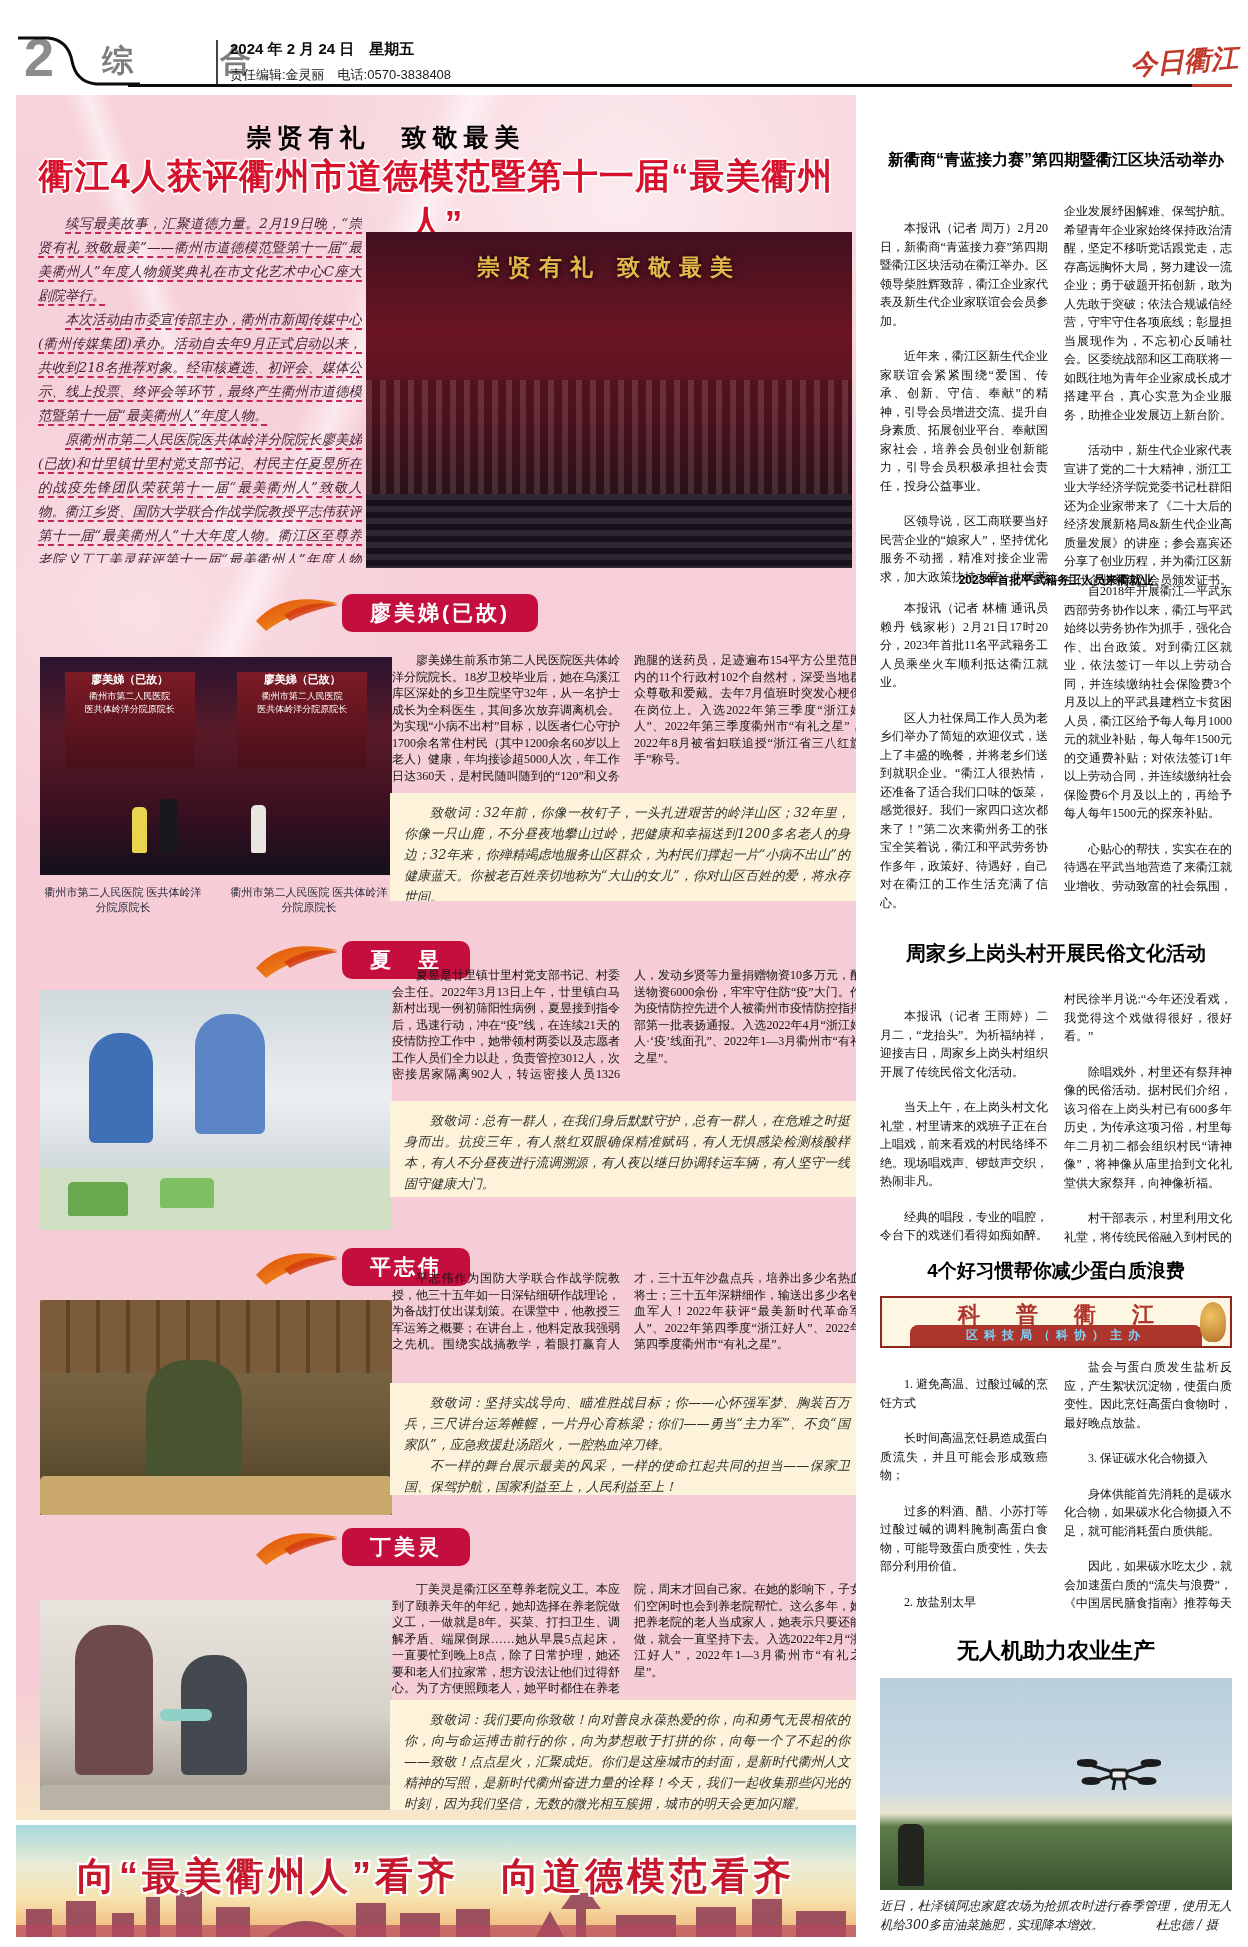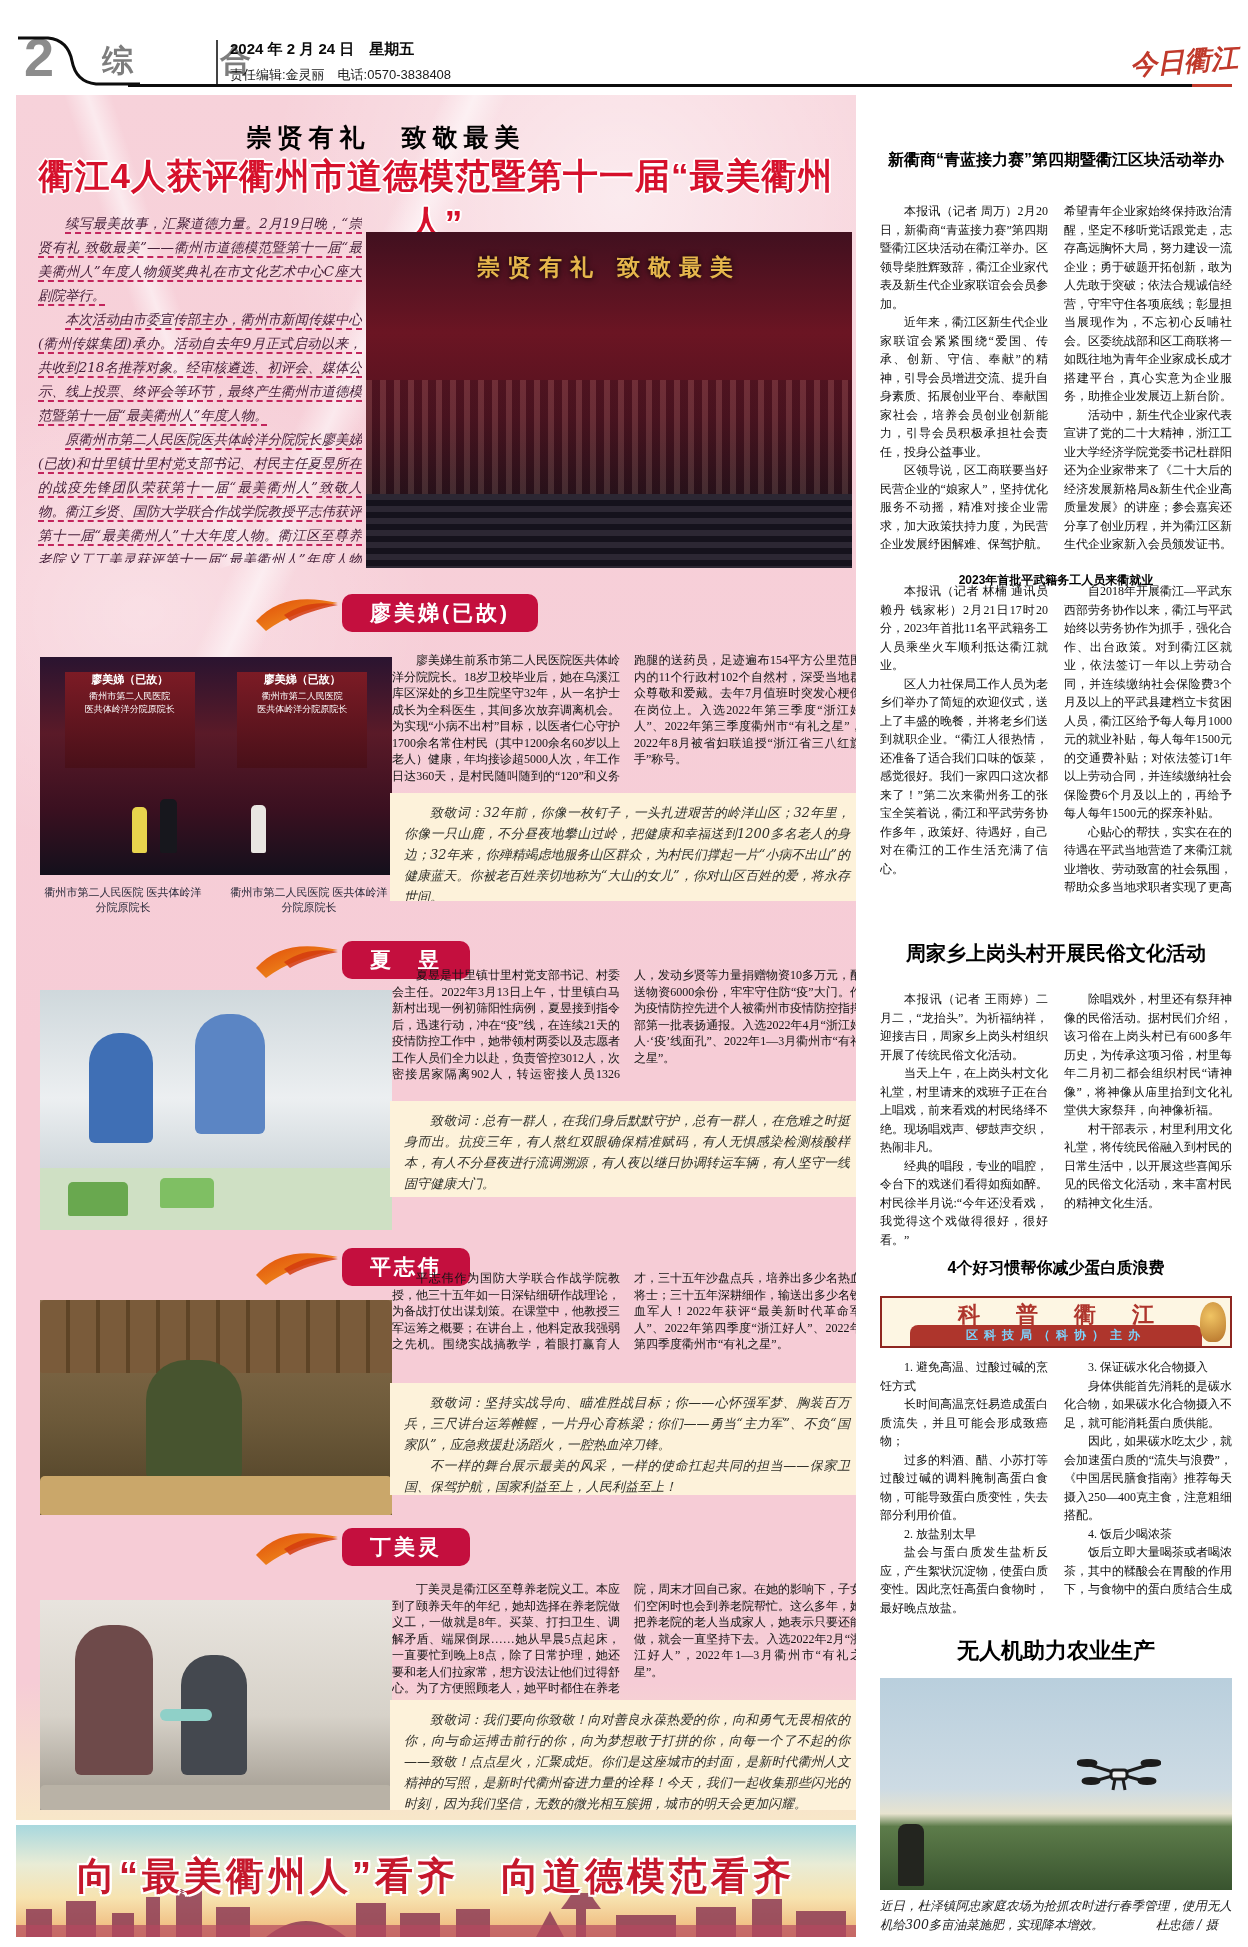--- a/index.html
+++ b/index.html
@@ -68,21 +68,21 @@
   
   #bottom-banner{left:16px;top:1825px;width:840px;height:112px;overflow:hidden;
     background:linear-gradient(180deg,#a8d8de 0%,#e9ecd6 35%,#f7e3b0 65%,#eeb273 100%);}
   #banner-text{position:absolute;left:0;top:26px;width:100%;text-align:center;
     font:bold 38px "Liberation Sans",sans-serif;color:var(--banner-red);letter-spacing:4px;
     text-shadow:-2px 0 #fff,2px 0 #fff,0 -2px #fff,0 2px #fff,-2px -2px #fff,2px 2px #fff,2px -2px #fff,-2px 2px #fff;}
   #skyline{position:absolute;left:0;bottom:0;}
   
   .art-h{left:880px;width:352px;text-align:center;font-family:"Liberation Sans",sans-serif;font-weight:bold;color:#000;}
   .art-body{left:880px;width:352px;overflow:hidden;column-count:2;column-gap:16px;}
-  .art-body p{font:12px "Liberation Serif",serif;line-height:18.5px;text-align:justify;text-indent:2em;color:#0f0f0f;}
+  .art-body p{font:12px "Liberation Serif",serif;line-height:18.5px;text-align:justify;text-indent:2em;color:#0f0f0f;margin-top:17px;}
   #sci-banner{left:880px;top:1296px;width:352px;height:52px;border:2px solid #8e2620;background:#fdf6e3;overflow:hidden;}
   #sci-banner-title{position:absolute;left:0;top:2px;width:100%;text-align:center;
     font:bold 22px "Liberation Sans",sans-serif;color:var(--science-red);letter-spacing:36px;text-indent:36px;}
   #sci-banner-sub{position:absolute;left:8%;bottom:0;width:84%;background:var(--science-red);color:#7dd3fc;
     font:bold 12px "Liberation Sans",sans-serif;text-align:center;letter-spacing:6px;padding:2px 0;border-radius:8px 8px 0 0;}
   #sci-mascot{position:absolute;right:4px;top:4px;width:26px;height:40px;border-radius:50% 50% 40% 40%;
     background:radial-gradient(circle at 40% 35%,#f0c463,#b5722a);}
   #drone-photo{left:880px;top:1678px;width:352px;height:212px;overflow:hidden;
     background:linear-gradient(180deg,#b9cfdd 0%,#cddbe4 52%,#e7e3cf 64%,#5d7c4a 70%,#39542f 100%);}
   #drone-cap{left:880px;top:1896px;width:352px;font:italic 12.5px "DejaVu Serif",serif;color:#222;line-height:19px;text-align:justify;}
@@ -273,21 +273,21 @@
 
 <div class="abs art-h" style="top:940px;font-size:20px;">周家乡上岗头村开展民俗文化活动</div>
 <div class="abs art-body" style="top:990px;height:262px;">
     <p>本报讯（记者 王雨婷）二月二，“龙抬头”。为祈福纳祥，迎接吉日，周家乡上岗头村组织开展了传统民俗文化活动。</p>
     <p>当天上午，在上岗头村文化礼堂，村里请来的戏班子正在台上唱戏，前来看戏的村民络绎不绝。现场唱戏声、锣鼓声交织，热闹非凡。</p>
     <p>经典的唱段，专业的唱腔，令台下的戏迷们看得如痴如醉。村民徐半月说:“今年还没看戏，我觉得这个戏做得很好，很好看。”</p>
     <p>除唱戏外，村里还有祭拜神像的民俗活动。据村民们介绍，该习俗在上岗头村已有600多年历史，为传承这项习俗，村里每年二月初二都会组织村民“请神像”，将神像从庙里抬到文化礼堂供大家祭拜，向神像祈福。</p>
     <p>村干部表示，村里利用文化礼堂，将传统民俗融入到村民的日常生活中，以开展这些喜闻乐见的民俗文化活动，来丰富村民的精神文化生活。</p>
   </div>
 
-<div class="abs art-h" style="top:1258px;font-size:16px;">4个好习惯帮你减少蛋白质浪费</div>
+<div class="abs art-h" style="top:1258px;font-size:19px;">4个好习惯帮你减少蛋白质浪费</div>
 <div class="abs" id="sci-banner">
   <div id="sci-banner-title">科普衢江</div>
   <div id="sci-banner-sub">区科技局（科协）主办</div>
   <div id="sci-mascot"></div>
 </div>
 <div class="abs art-body" style="top:1358px;height:276px;">
     <p>1. 避免高温、过酸过碱的烹饪方式</p>
     <p>长时间高温烹饪易造成蛋白质流失，并且可能会形成致癌物；</p>
     <p>过多的料酒、醋、小苏打等过酸过碱的调料腌制高蛋白食物，可能导致蛋白质变性，失去部分利用价值。</p>
     <p>2. 放盐别太早</p>

